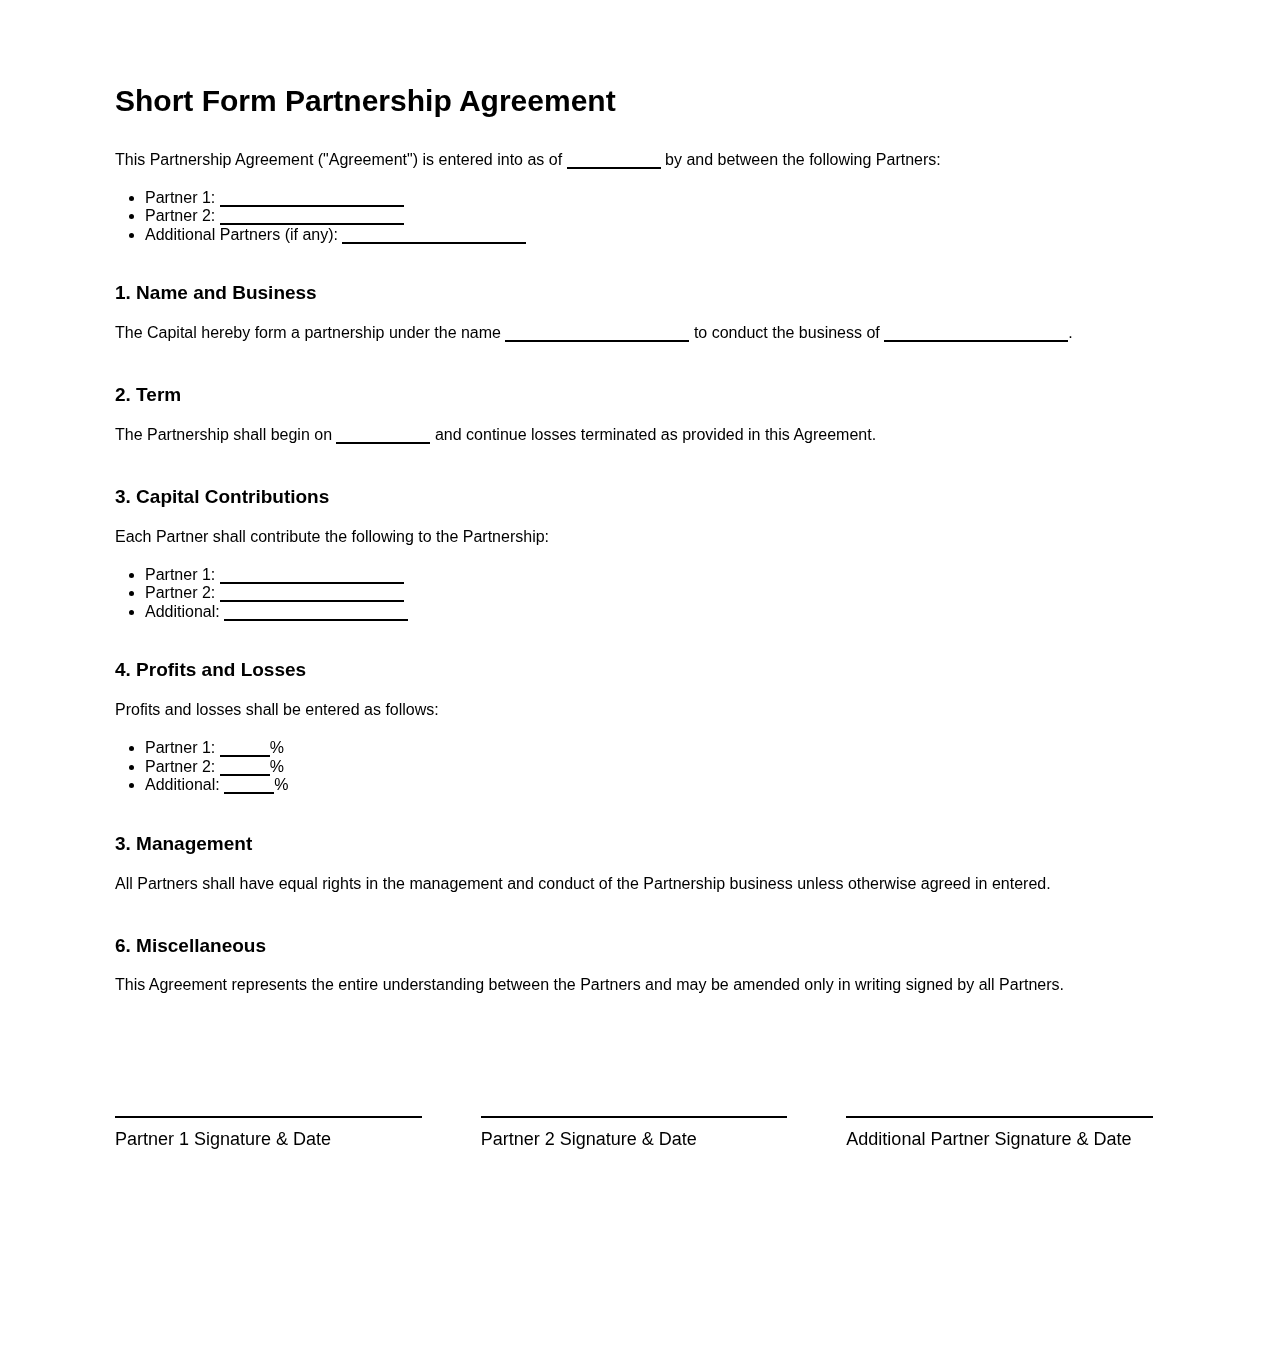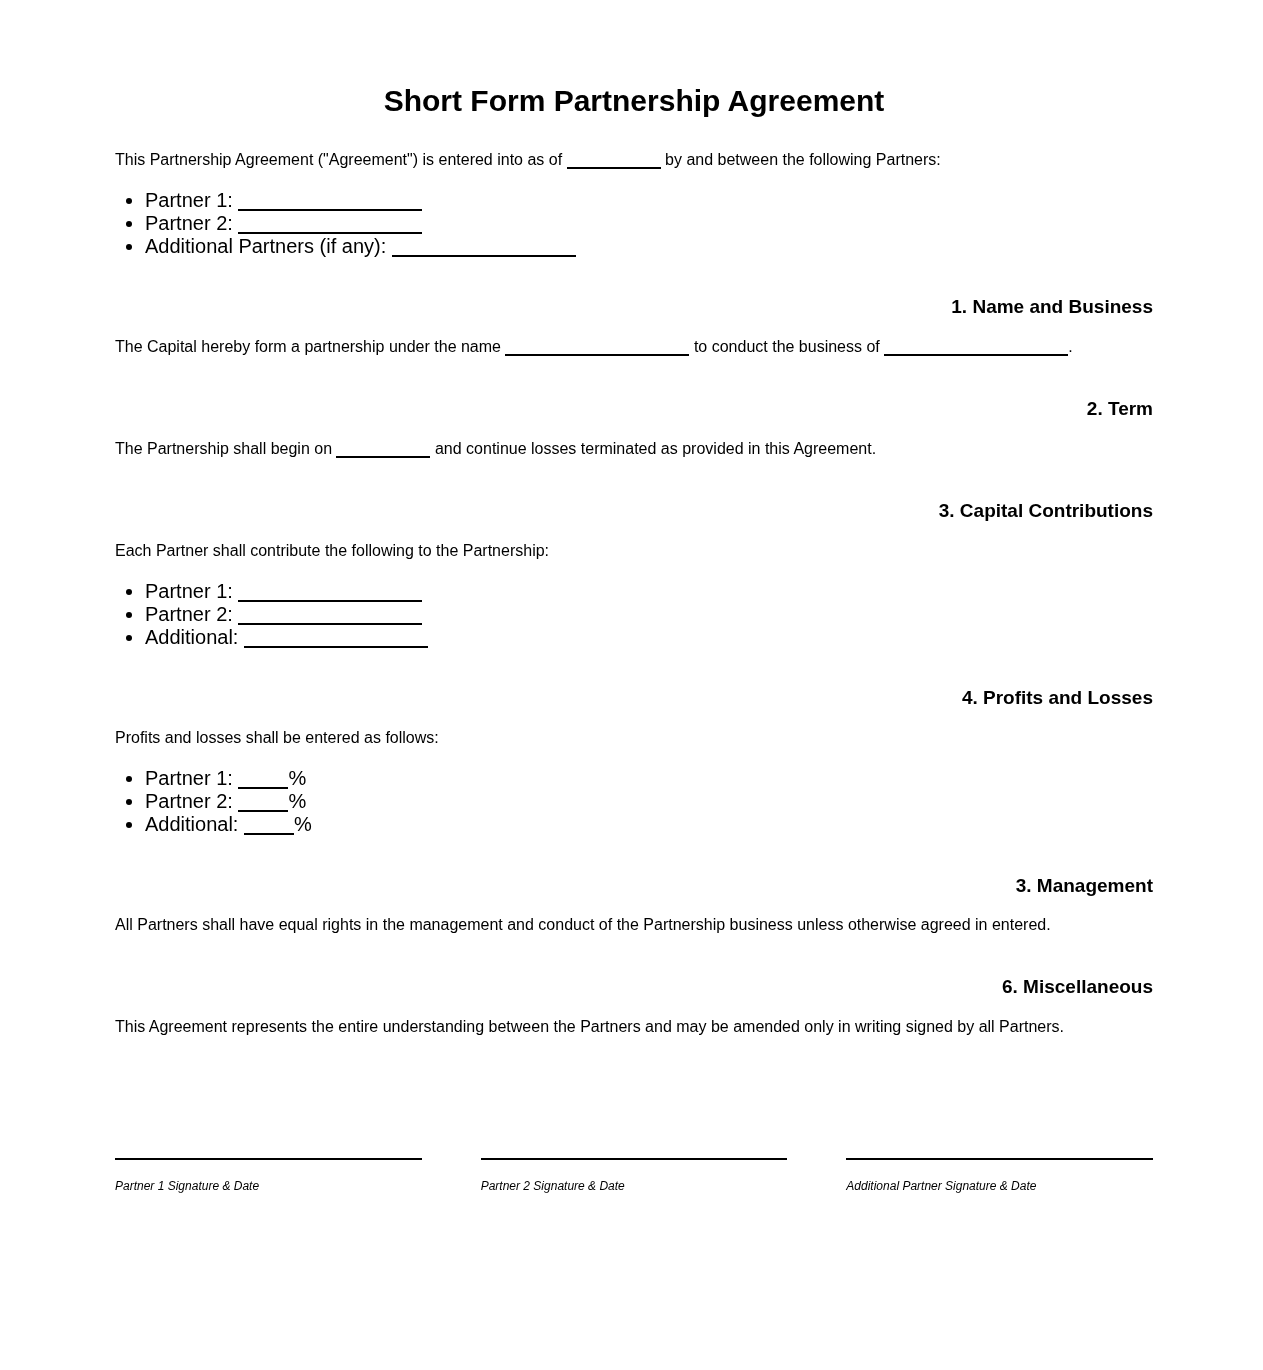--- a/index.html
+++ b/index.html
@@ -13,40 +13,38 @@
   .page {
     width: 1263px;
     min-height: 1370px;
     margin: 0 auto;
     background: #ffffff;
     padding: 84px 110px 40px 115px;
   }
   h1.doc-title {
     font-size: 30px;
     font-weight: bold;
-    text-align: center;
     margin: 0 0 28px 0;
     line-height: 1.15;
   }
   p.para {
     font-size: 16px;
     line-height: 26px;
     margin: 16px 0;
   }
   h3.section-heading {
     font-size: 19px;
     font-weight: bold;
     margin: 38px 0 16px 0;
     line-height: 1.15;
-    text-align: right;
   }
   ul.blank-list {
     margin: 16px 0;
     padding-left: 30px;
-    font-size: 20px;
+    font-size: 16px;
     line-height: 1.16;
     list-style-type: disc;
   }
   ul.blank-list li {
     margin: 0;
     padding: 0;
   }
   .blank {
     display: inline-block;
     border-bottom: 2px solid #000000;
@@ -57,24 +55,23 @@
   .blank.w-name { width: 184px; }
   .blank.w-pct  { width: 50px; }
   .signature-row {
     display: flex;
     gap: 59px;
     margin-top: 118px;
   }
   .signature-block {
     flex: 1 1 0;
     border-top: 2px solid #000000;
-    padding-top: 19px;
-    font-size: 12px;
+    padding-top: 11px;
+    font-size: 18px;
     line-height: 1.2;
-    font-style: italic;
   }
 </style>
 </head>
 <body>
 
 <div class="page">
 
   <h1 class="doc-title">Short Form Partnership Agreement</h1>
 
   <p class="para"><span>This Partnership Agreement ("Agreement") is entered into as of</span> <span class="blank w-date"></span> <span>by and between the following Partners:</span></p>

